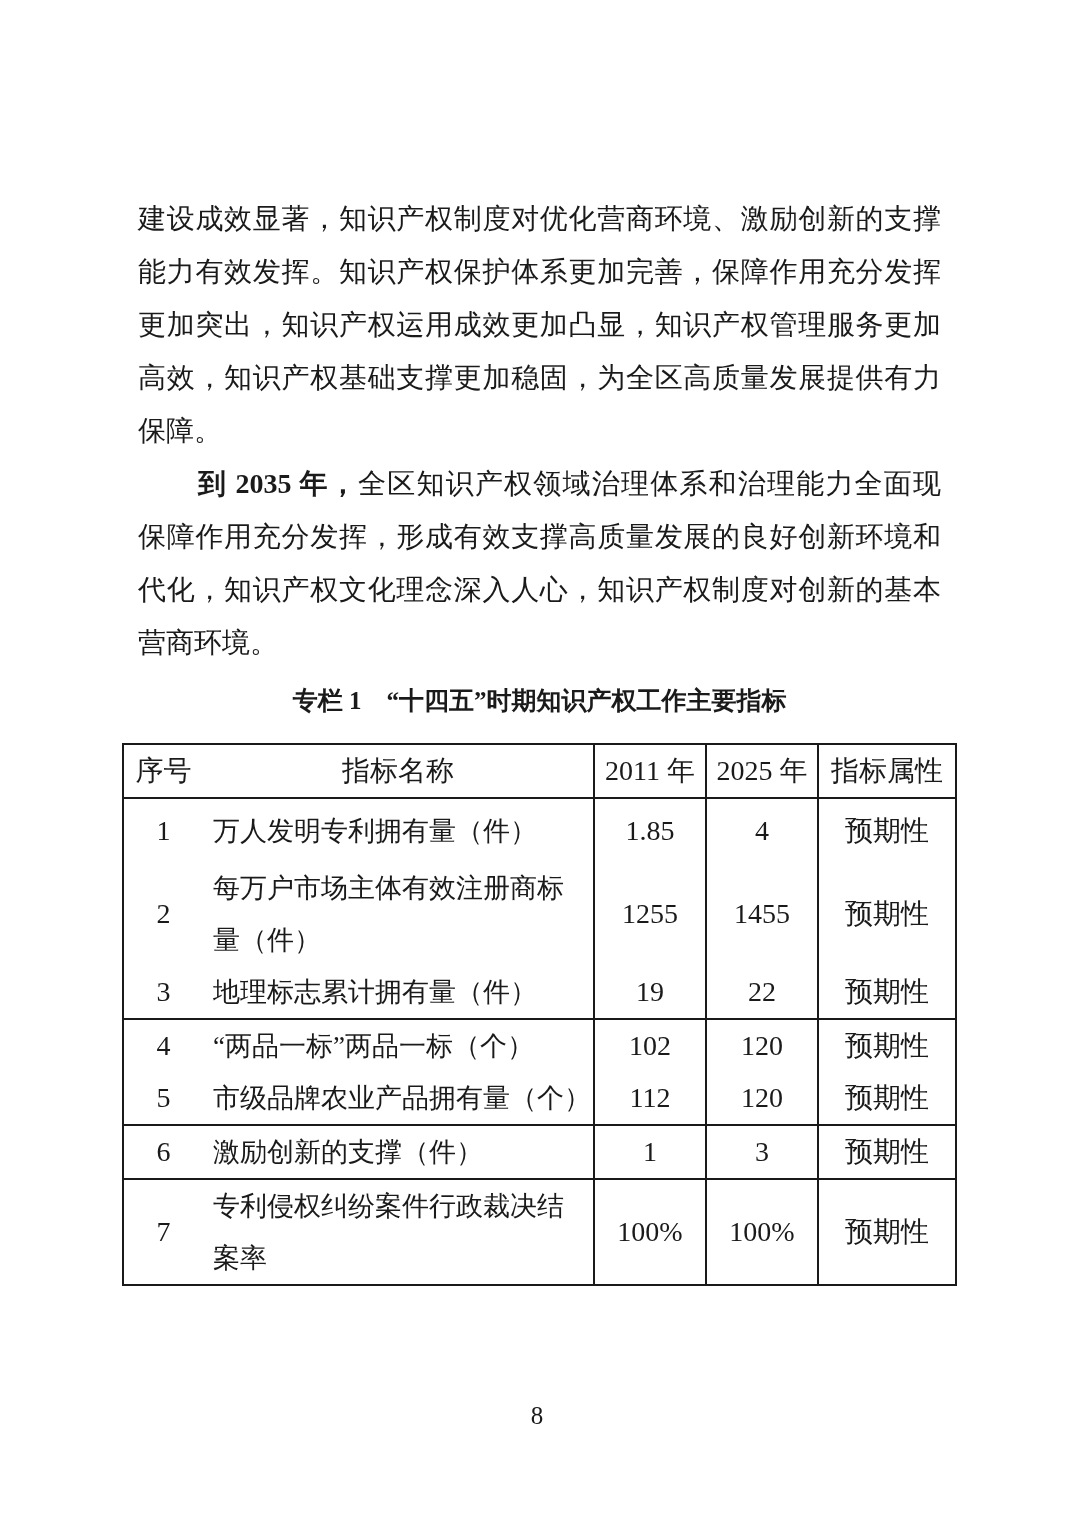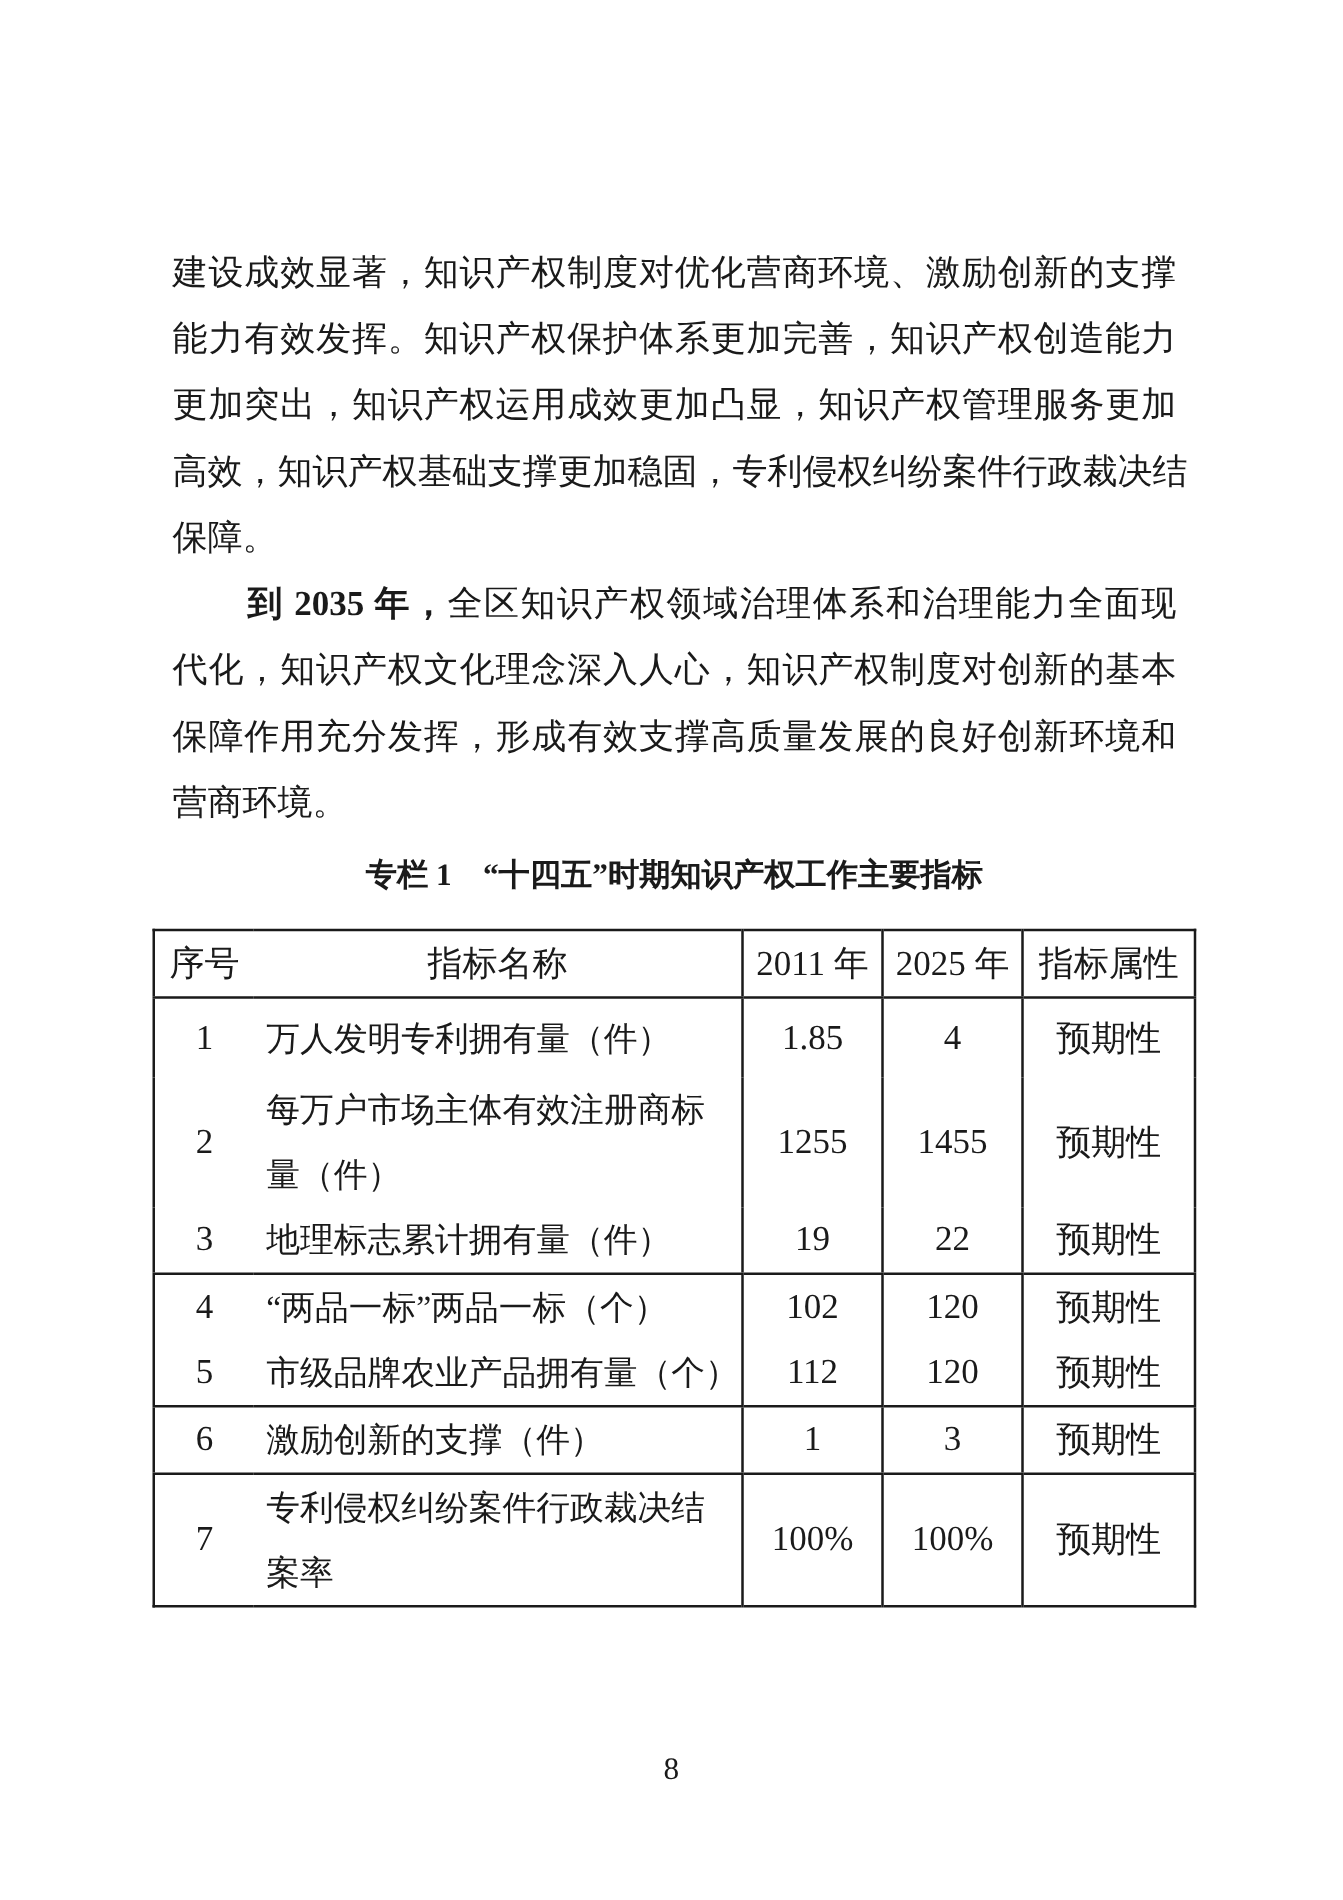--- a/index.html
+++ b/index.html
@@ -90,32 +90,32 @@
 </style>
 </head>
 <body>
 
 <div class="page">
 
   <div class="body-text">
 
     <div>
       <div class="line just">建设成效显著，知识产权制度对优化营商环境、激励创新的支撑</div>
-      <div class="line just">能力有效发挥。知识产权保护体系更加完善，知识产权创造能力</div>
+      <div class="line just">能力有效发挥。知识产权保护体系更加完善，保障作用充分发挥</div>
       <div class="line just">更加突出，知识产权运用成效更加凸显，知识产权管理服务更加</div>
-      <div class="line just">高效，知识产权基础支撑更加稳固，专利侵权纠纷案件行政裁决结</div>
+      <div class="line just">高效，知识产权基础支撑更加稳固，为全区高质量发展提供有力</div>
       <div class="line">保障。</div>
     </div>
 
     <div>
       <div class="line just indent">
         <span class="lead-bold">到 2035 年，</span><span>全区知识产权领域治理体系和治理能力全面现</span>
       </div>
+      <div class="line just">保障作用充分发挥，形成有效支撑高质量发展的良好创新环境和</div>
       <div class="line just">代化，知识产权文化理念深入人心，知识产权制度对创新的基本</div>
-      <div class="line just">保障作用充分发挥，形成有效支撑高质量发展的良好创新环境和</div>
       <div class="line">营商环境。</div>
     </div>
 
     <div class="table-title">专栏 1　“十四五”时期知识产权工作主要指标</div>
   </div>
 
   <div class="table-wrap">
     <table class="indicators">
       <colgroup>
         <col class="c-no">

